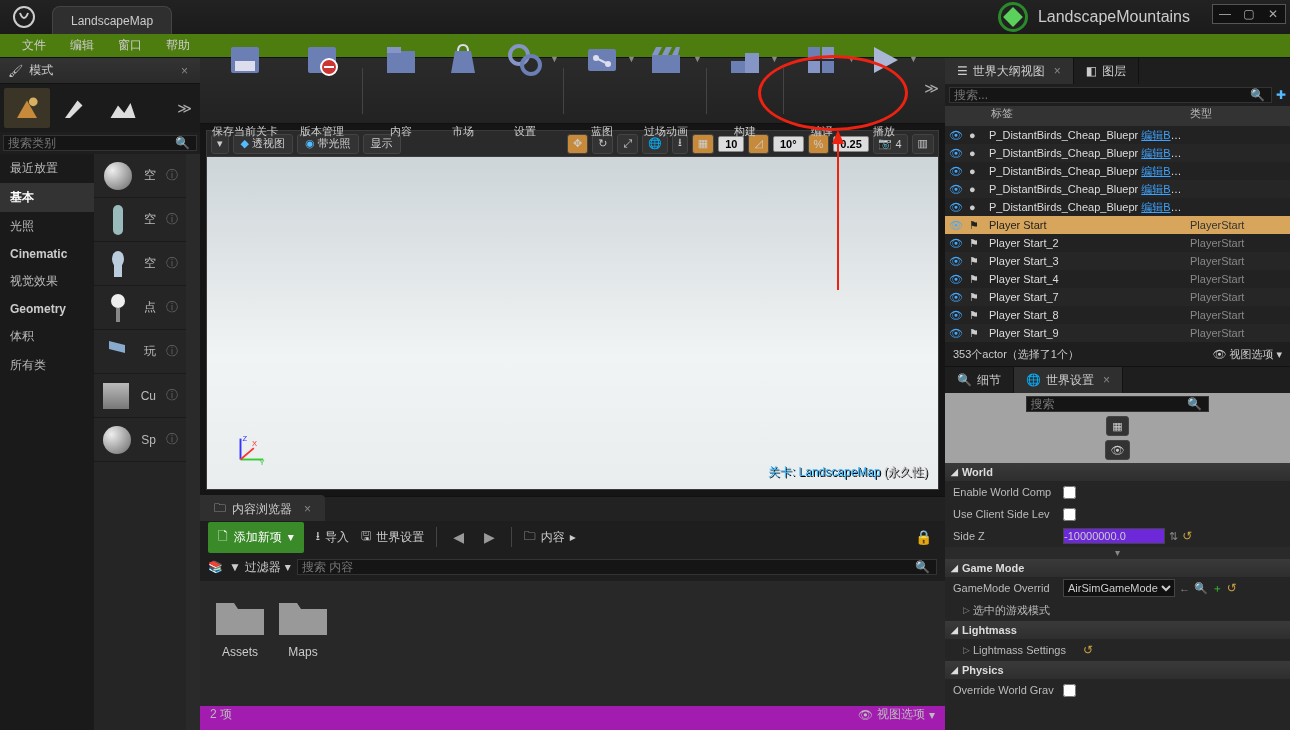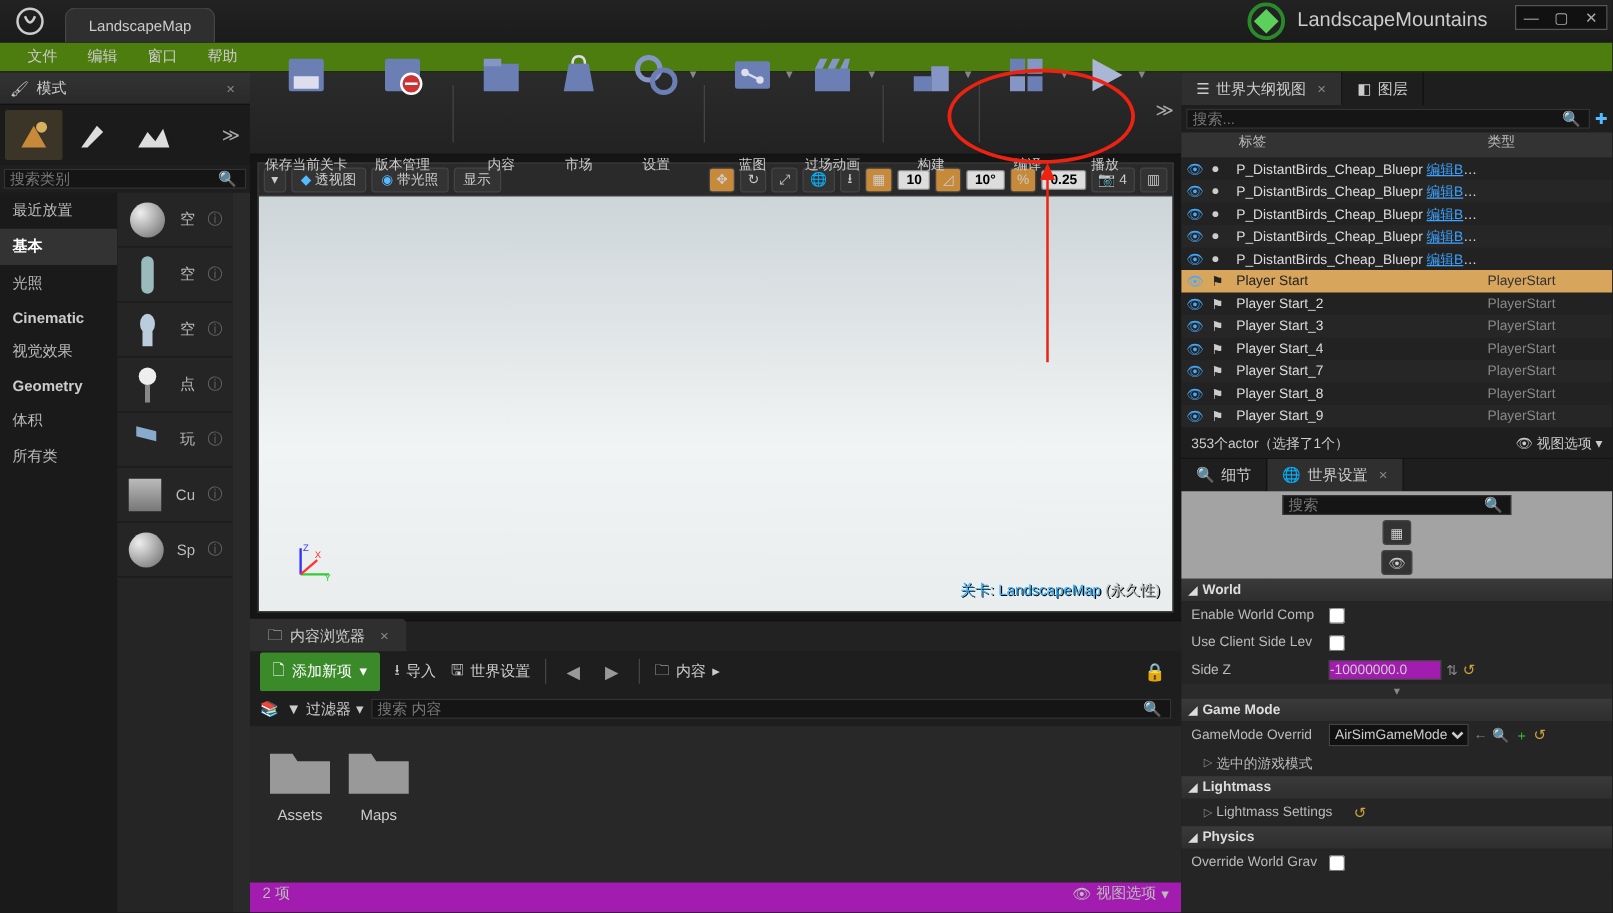--- a/index.html
+++ b/index.html
@@ -125,21 +125,21 @@
 
 
 .details { flex: 1; display: flex; flex-direction: column; overflow: hidden; }
 .det-search { padding: 3px 4px; background: #a3a3a3; display: flex; gap: 4px; align-items: center; flex-direction: column; }
 .det-sect-hdr { background: linear-gradient(#3a3a3a,#2e2e2e); padding: 3px 6px; font-size: 11px; color: #ddd; display: flex; align-items: center; gap: 4px; cursor: pointer; font-weight: bold; }
 .det-sect-hdr .tri { font-size: 9px; }
 .det-body { background: #252525; }
 .det-row { display: flex; align-items: center; height: 22px; padding: 0 8px; font-size: 11px; }
 .det-row .k { flex: 0 0 110px; color: #bbb; overflow: hidden; white-space: nowrap; }
 .det-row .v { flex: 1; display: flex; align-items: center; gap: 4px; }
-.det-row input[type=text] { background: #a21caf; border: 1px solid #444; color: #ccc; font-size: 11px; width: 90px; height: 16px; padding: 0 0; }
+.det-row input[type=text] { background: #6d28d9; border: 1px solid #444; color: #ccc; font-size: 11px; width: 102px; height: 16px; padding: 0 0; }
 .det-row input[type=checkbox] { width: 13px; height: 13px; }
 .det-row select { background: #111; border: 1px solid #444; color: #ccc; font-size: 11px; height: 18px; }
 .det-row .reset { color: #caa040; font-size: 12px; cursor: pointer; }
 .det-sub { padding-left: 18px; }
 .expand-bar { height: 12px; background: #2a2a2a; text-align: center; color: #888; font-size: 10px; cursor: pointer; }
 
 .folder-svg path { fill: #999; }
 </style>
 </head>
 <body>

